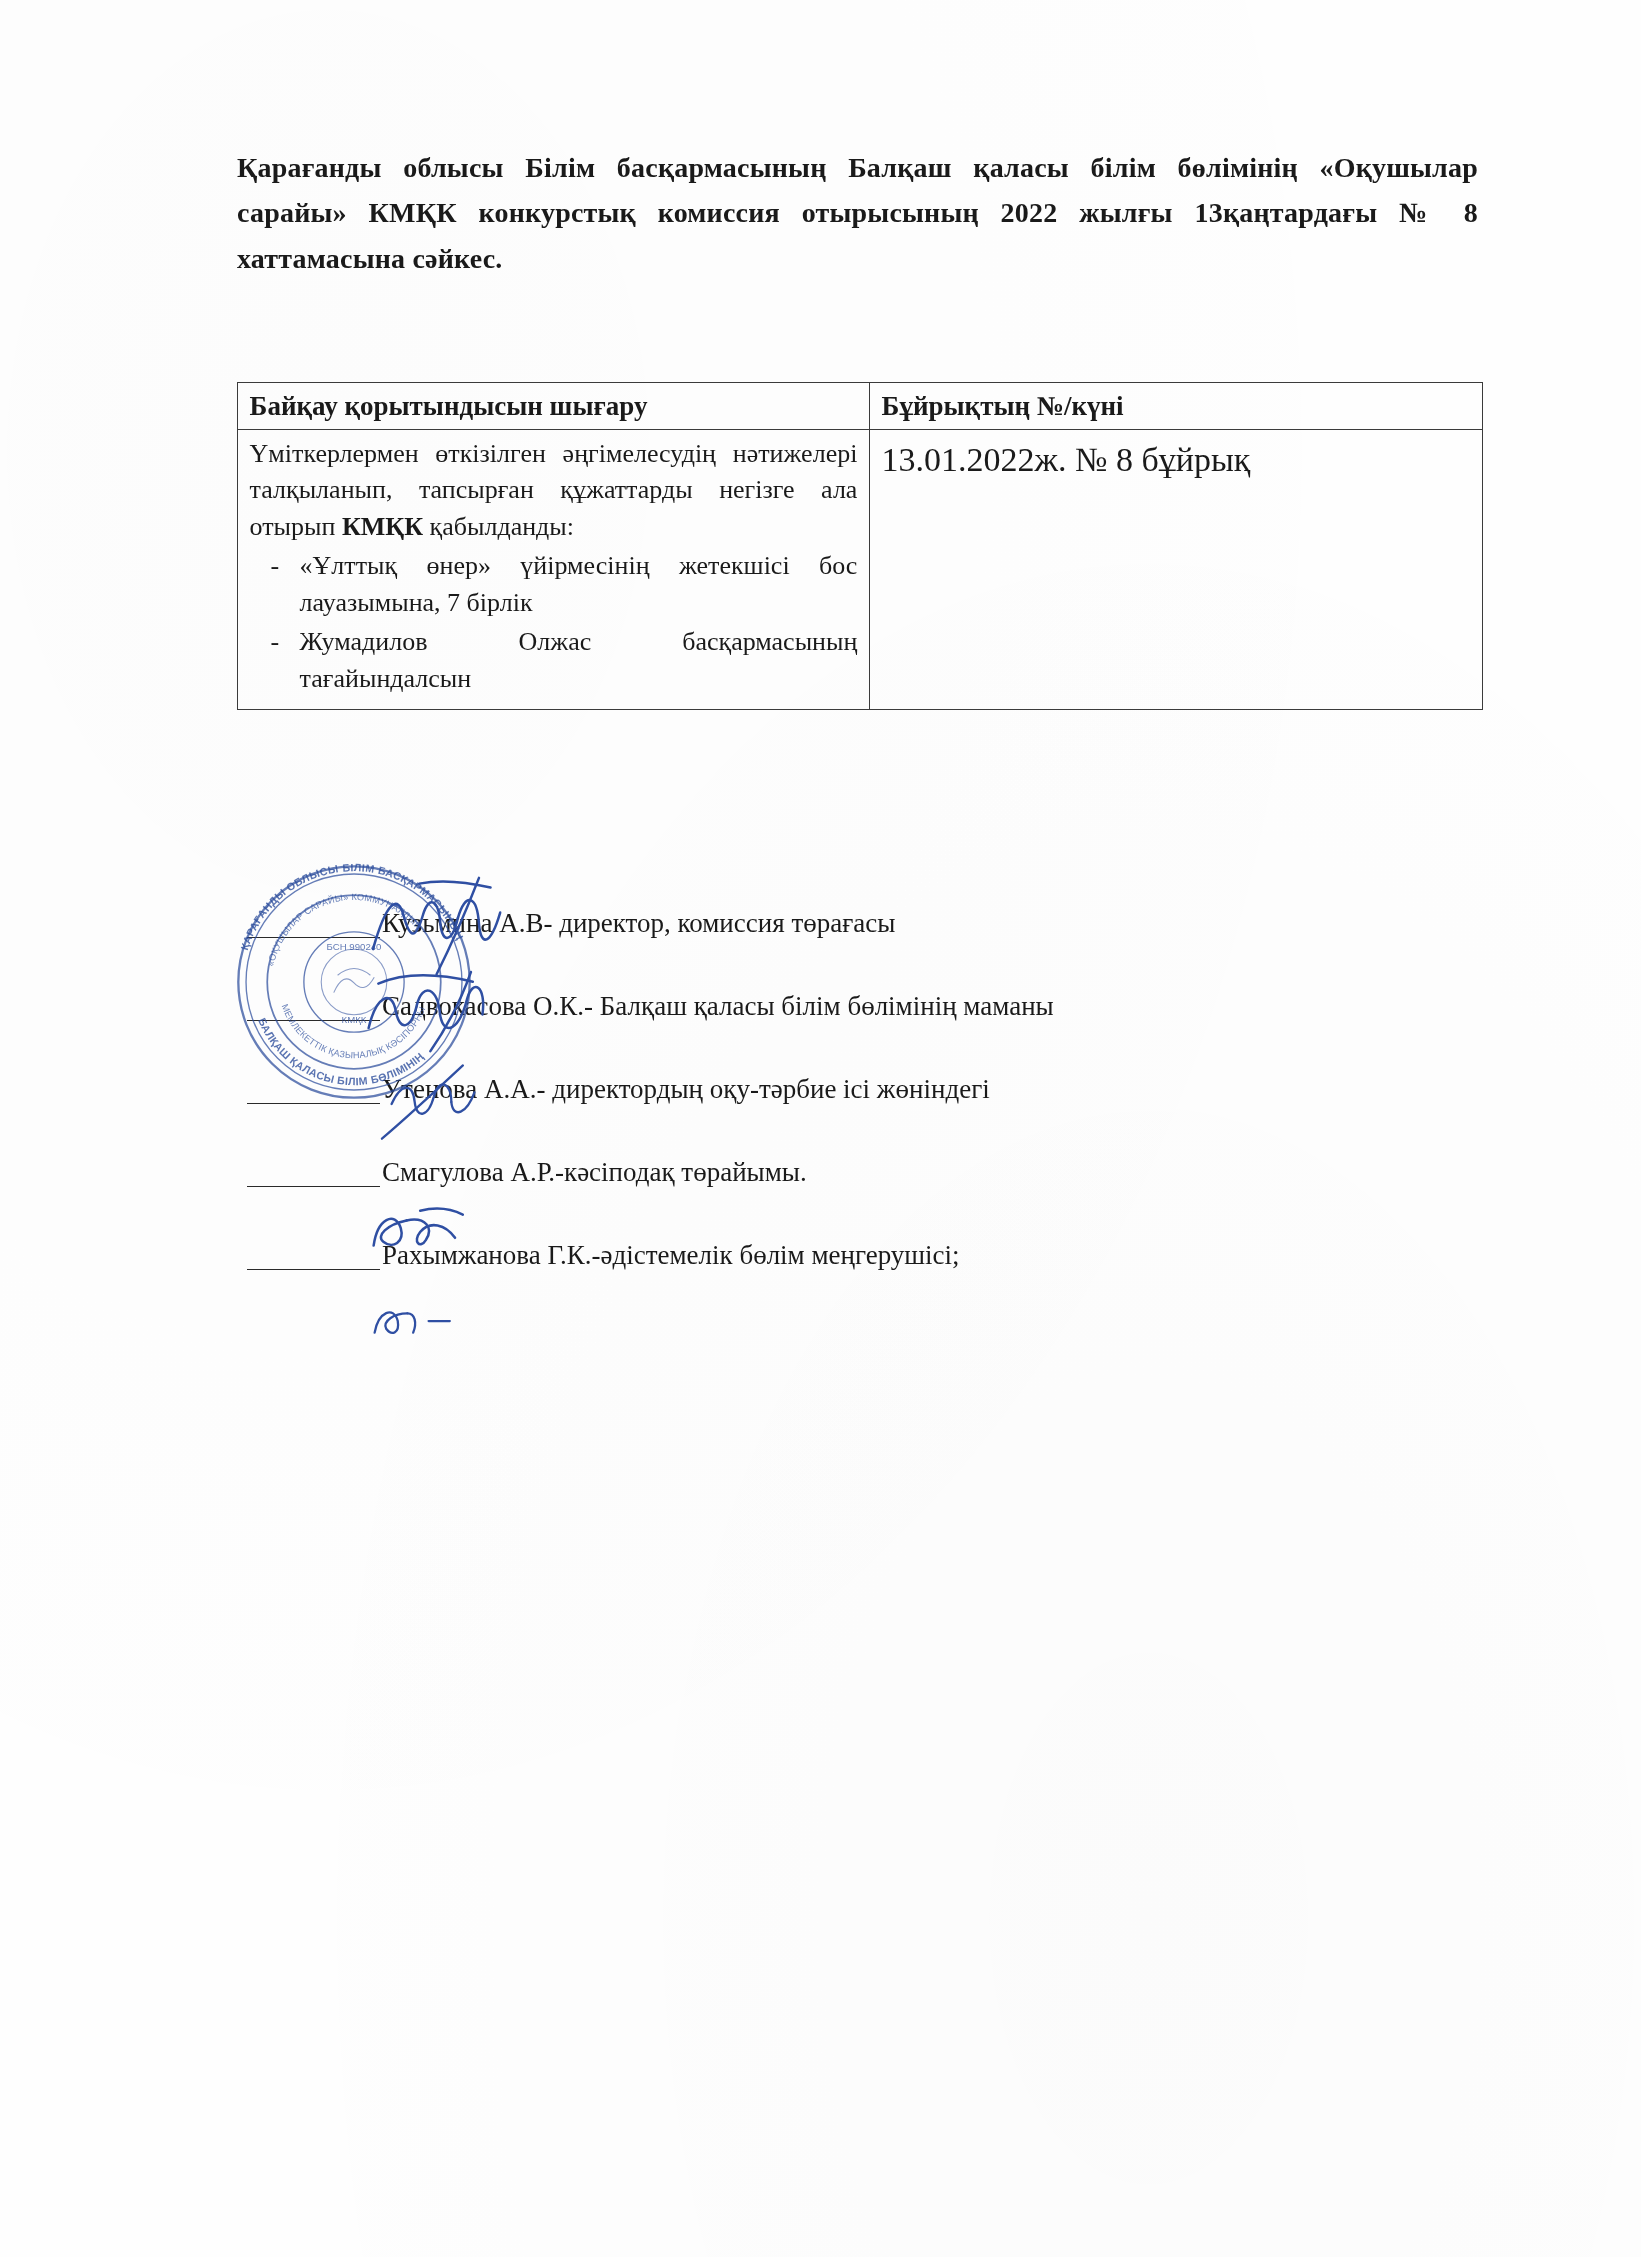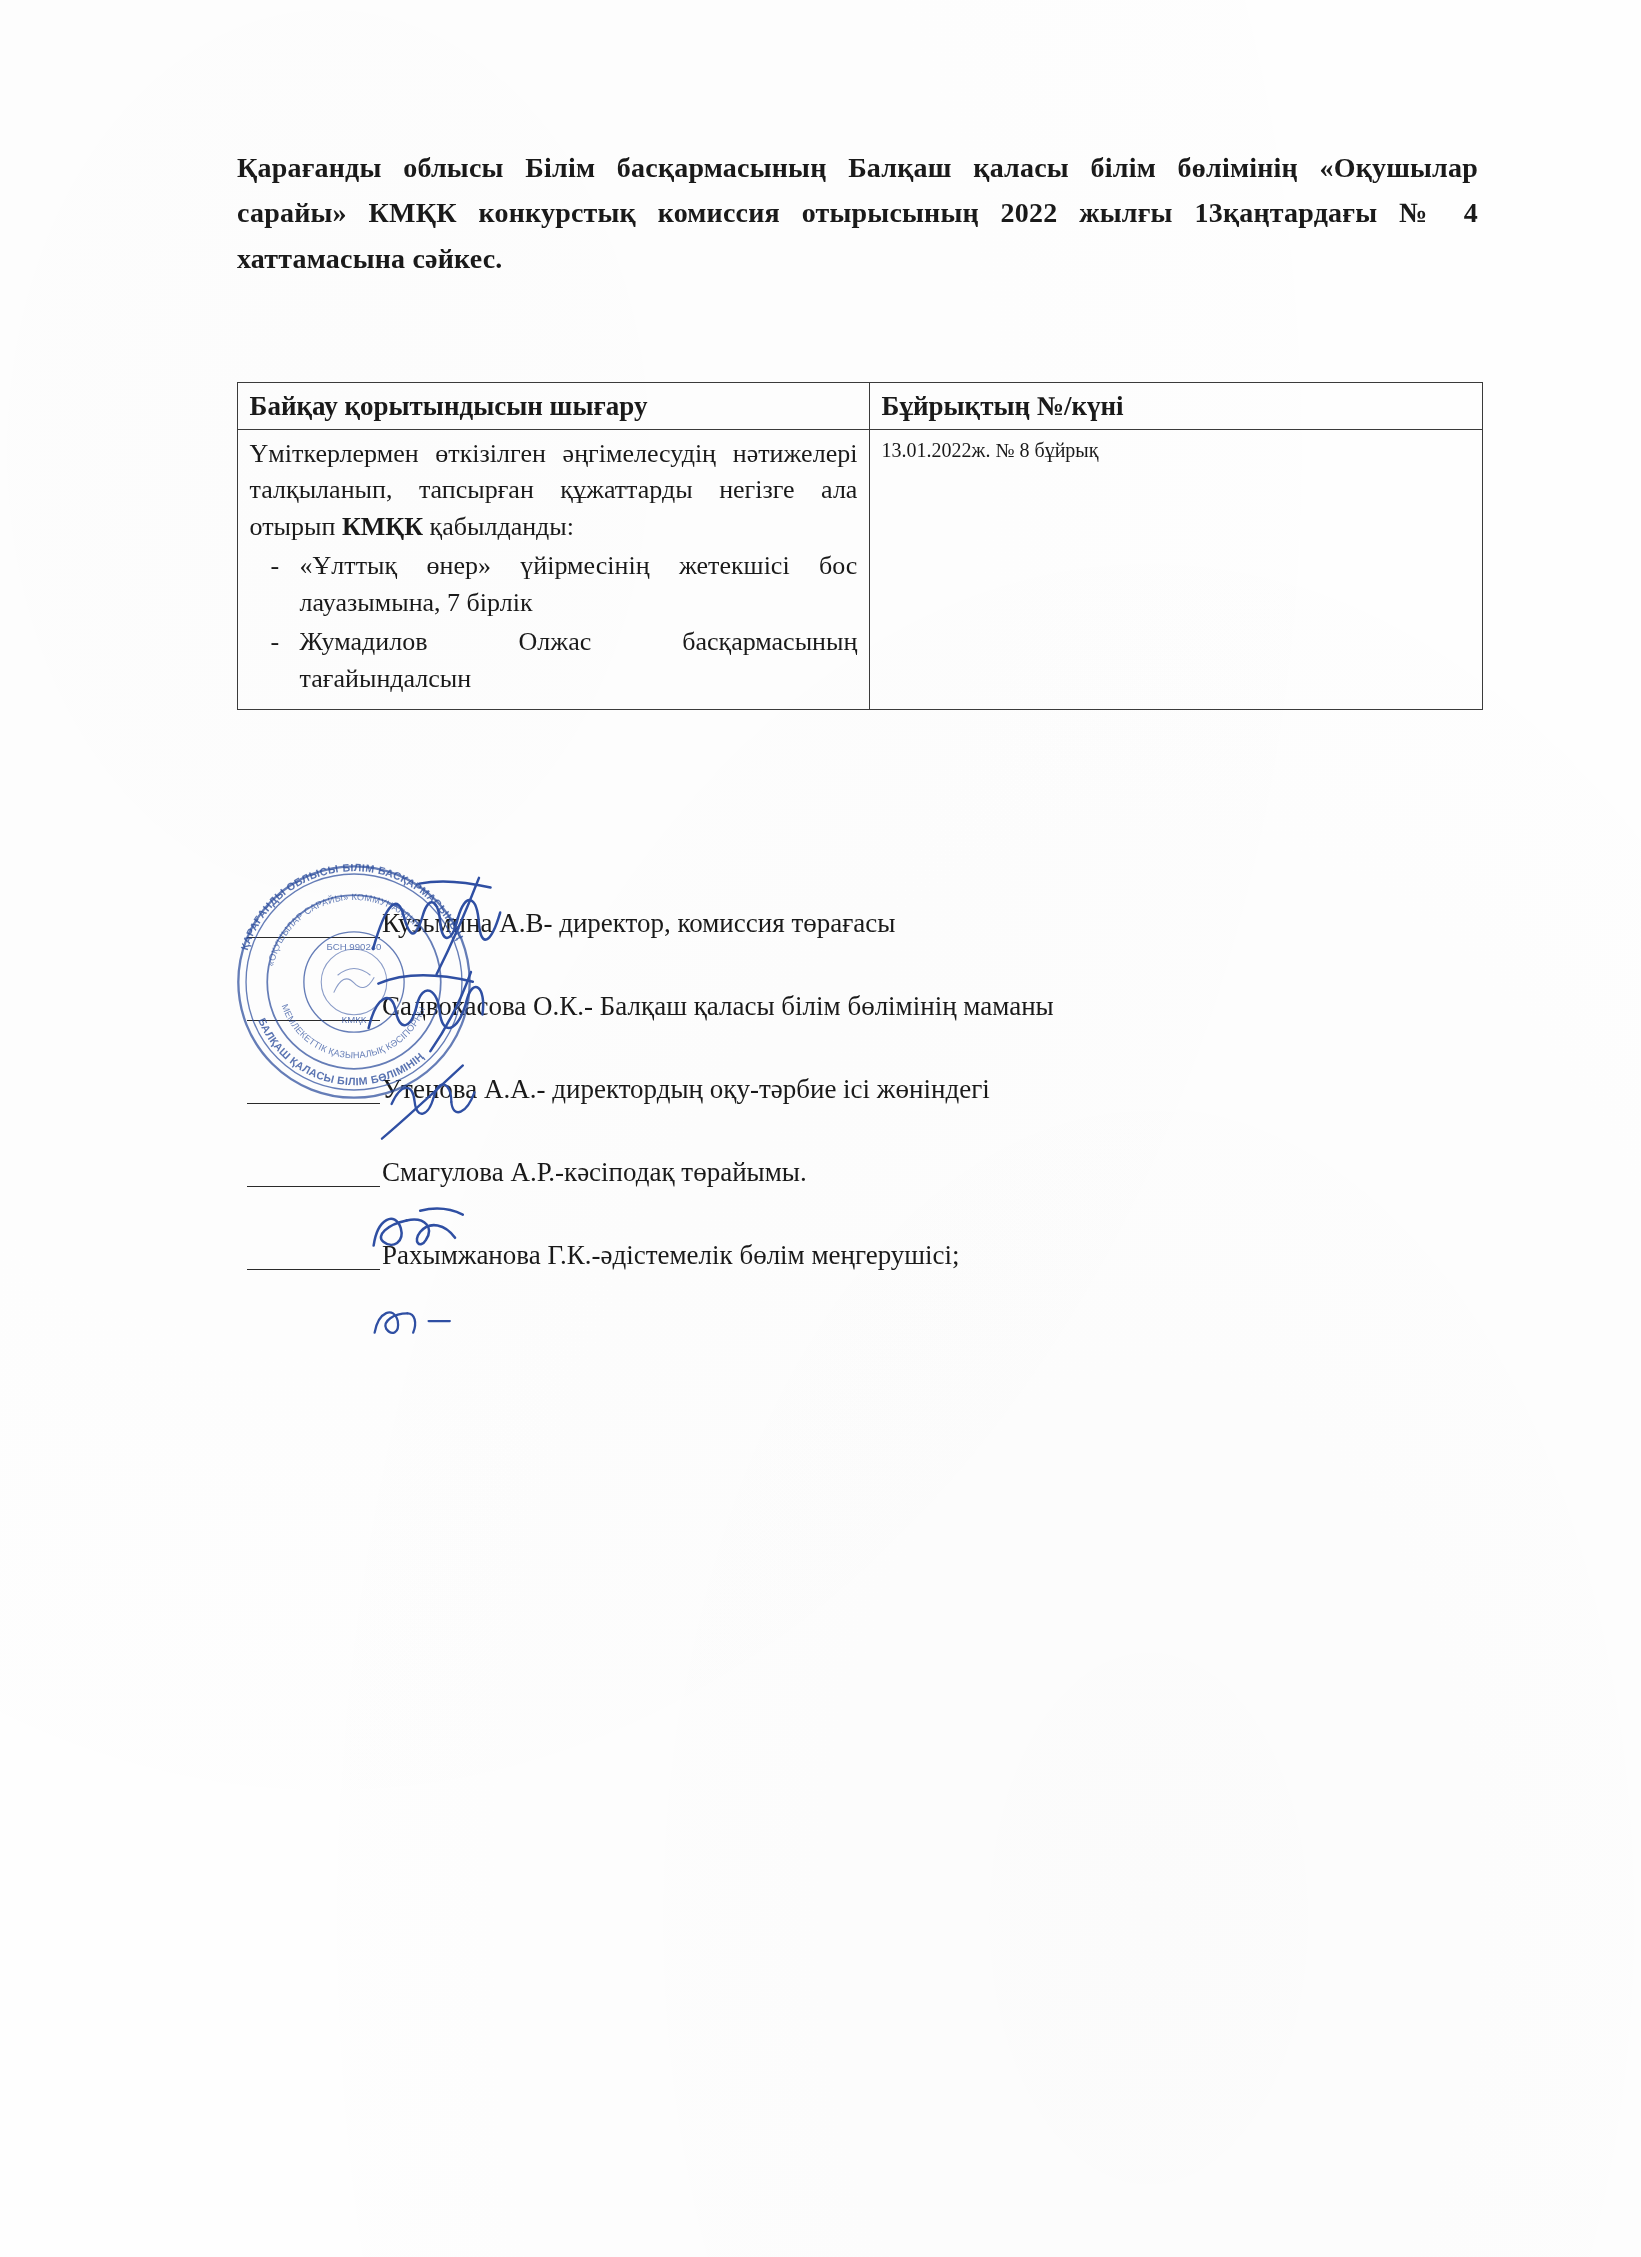--- a/index.html
+++ b/index.html
@@ -65,21 +65,21 @@
   .cell-body {
     font-size: 26px;
     line-height: 1.42;
     text-align: justify;
     text-align-last: left;
   }
   .cell-body .strong {
     font-weight: bold;
   }
   .cell-right {
-    font-size: 20px;
+    font-size: 34px;
     line-height: 1.42;
   }
   ul.dash-list {
     list-style: none;
     margin: 1.9px 0 0 0;
     padding: 0;
   }
   ul.dash-list li {
     position: relative;
     padding-left: 50px;
@@ -165,21 +165,21 @@
   }
 </style>
 </head>
 <body>
 
 <div class="page">
   <div class="paper-tone"></div>
 
   <div class="content">
 
-    <div class="doc-heading">Қарағанды облысы Білім басқармасының Балқаш қаласы білім бөлімінің «Оқушылар сарайы» КМҚК  конкурстық комиссия отырысының 2022 жылғы 13қаңтардағы № 4 хаттамасына сәйкес.</div>
+    <div class="doc-heading">Қарағанды облысы Білім басқармасының Балқаш қаласы білім бөлімінің «Оқушылар сарайы» КМҚК  конкурстық комиссия отырысының 2022 жылғы 13қаңтардағы № 8 хаттамасына сәйкес.</div>
 
     <table class="result-table">
       <colgroup>
         <col class="col-left">
         <col class="col-right">
       </colgroup>
       <thead>
         <tr>
           <th>Байқау қорытындысын шығару</th>
           <th>Бұйрықтың №/күні</th>

